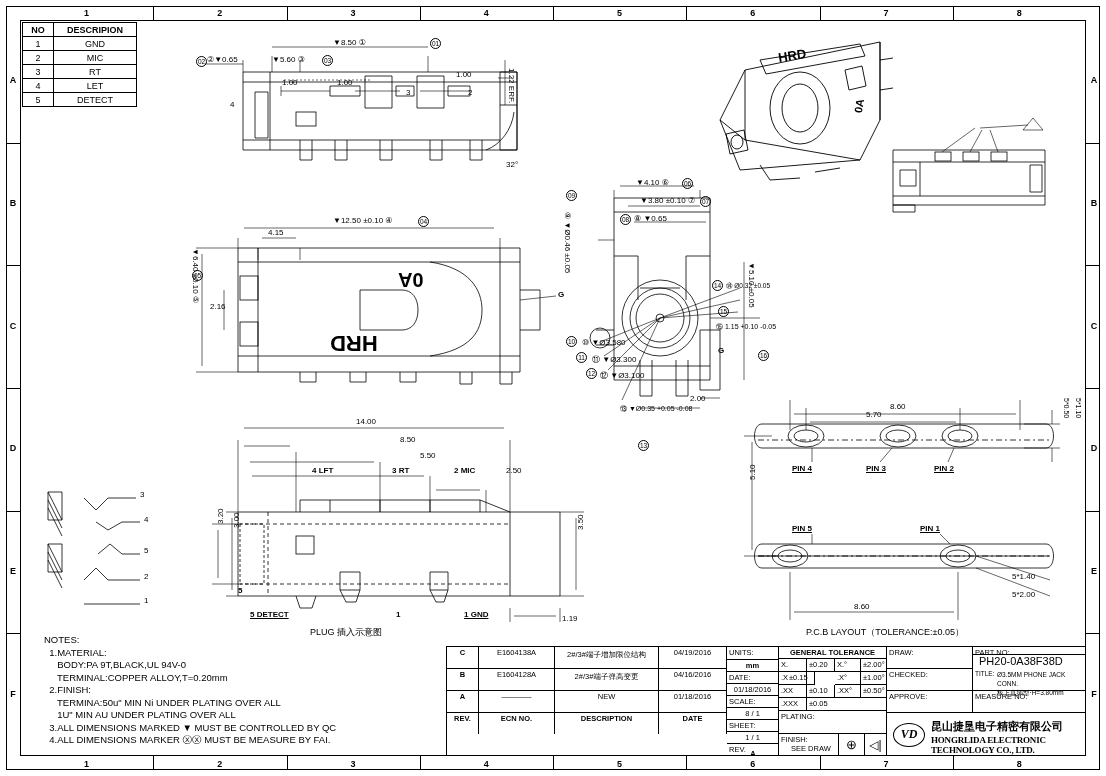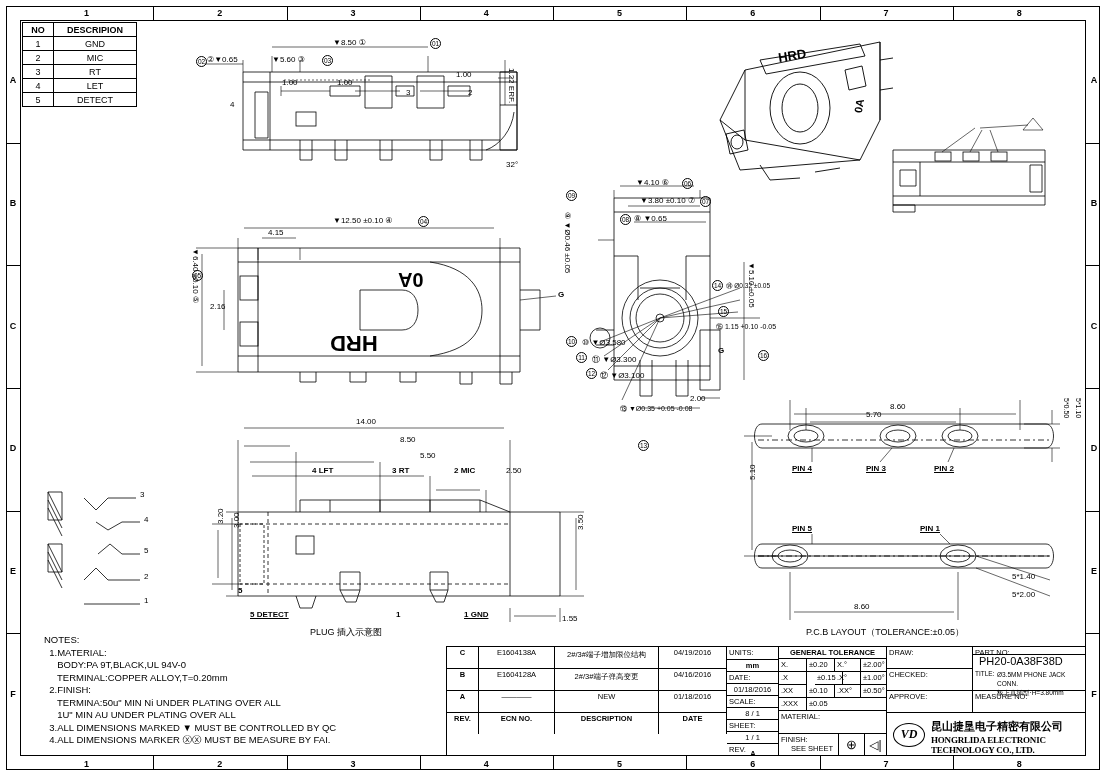--- a/index.html
+++ b/index.html
@@ -423,21 +423,21 @@
   <div class="dim" style="left:690px;top:394px;">2.00</div>
   <div class="dim" style="left:718px;top:346px;font-weight:bold;">G</div>
 
   <div class="dim" style="left:356px;top:417px;">14.00</div>
   <div class="dim" style="left:400px;top:435px;">8.50</div>
   <div class="dim" style="left:420px;top:451px;">5.50</div>
   <div class="dim" style="left:506px;top:466px;">2.50</div>
   <div class="dimv" style="left:216px;top:524px;transform:rotate(-90deg);">3.20</div>
   <div class="dimv" style="left:232px;top:528px;transform:rotate(-90deg);">3.00</div>
   <div class="dimv" style="left:576px;top:530px;transform:rotate(-90deg);">3.50</div>
-  <div class="dim" style="left:562px;top:614px;">1.55</div>
+  <div class="dim" style="left:562px;top:614px;">1.19</div>
   <div class="dim" style="left:312px;top:466px;font-weight:bold;">4 LFT</div>
   <div class="dim" style="left:392px;top:466px;font-weight:bold;">3 RT</div>
   <div class="dim" style="left:454px;top:466px;font-weight:bold;">2 MIC</div>
   <div class="dim" style="left:250px;top:610px;font-weight:bold;text-decoration:underline;">5 DETECT</div>
   <div class="dim" style="left:464px;top:610px;font-weight:bold;text-decoration:underline;">1 GND</div>
   <div class="dim" style="left:396px;top:610px;font-weight:bold;">1</div>
   <div class="dim" style="left:238px;top:586px;font-weight:bold;">5</div>
   <div class="dim" style="left:310px;top:626px;font-size:9px;">PLUG 插入示意图</div>
 
   <div class="dim" style="left:140px;top:490px;">3</div>
@@ -517,44 +517,44 @@
     <div class="cell" style="left:280px;top:0;width:52px;height:13px;">UNITS:</div>
     <div class="cell ctr bold" style="left:280px;top:13px;width:52px;height:12px;">mm</div>
     <div class="cell ctr bold" style="left:332px;top:0;width:108px;height:12px;">GENERAL TOLERANCE</div>
 
     <div class="cell" style="left:332px;top:12px;width:28px;height:13px;">X.</div>
     <div class="cell" style="left:360px;top:12px;width:28px;height:13px;">±0.20</div>
     <div class="cell" style="left:388px;top:12px;width:26px;height:13px;">X.°</div>
     <div class="cell" style="left:414px;top:12px;width:26px;height:13px;">±2.00°</div>
 
     <div class="cell" style="left:332px;top:25px;width:28px;height:13px;">.X</div>
-    <div class="cell" style="left:368px;top:25px;width:28px;height:13px;">±0.15</div>
+    <div class="cell" style="left:340px;top:25px;width:28px;height:13px;">±0.15</div>
     <div class="cell" style="left:388px;top:25px;width:26px;height:13px;">.X°</div>
     <div class="cell" style="left:414px;top:25px;width:26px;height:13px;">±1.00°</div>
 
     <div class="cell" style="left:332px;top:38px;width:28px;height:13px;">.XX</div>
     <div class="cell" style="left:360px;top:38px;width:28px;height:13px;">±0.10</div>
     <div class="cell" style="left:388px;top:38px;width:26px;height:13px;">.XX°</div>
     <div class="cell" style="left:414px;top:38px;width:26px;height:13px;">±0.50°</div>
 
     <div class="cell" style="left:332px;top:51px;width:28px;height:13px;">.XXX</div>
     <div class="cell" style="left:360px;top:51px;width:80px;height:13px;">±0.05</div>
 
     <div class="cell" style="left:280px;top:25px;width:52px;height:12px;">DATE:</div>
     <div class="cell ctr" style="left:280px;top:37px;width:52px;height:12px;">01/18/2016</div>
     <div class="cell" style="left:280px;top:49px;width:52px;height:12px;">SCALE:</div>
     <div class="cell ctr" style="left:280px;top:61px;width:52px;height:12px;">8 / 1</div>
     <div class="cell" style="left:280px;top:73px;width:52px;height:12px;">SHEET:</div>
     <div class="cell ctr" style="left:280px;top:85px;width:52px;height:12px;">1 / 1</div>
     <div class="cell" style="left:280px;top:97px;width:52px;height:12px;border-bottom:none;">REV.</div>
 
-    <div class="cell" style="left:332px;top:64px;width:108px;height:23px;">MATERIAL:</div>
+    <div class="cell" style="left:332px;top:64px;width:108px;height:23px;">PLATING:</div>
     <div class="cell" style="left:332px;top:87px;width:60px;height:22px;border-bottom:none;">
       <span>FINISH:</span><br>
-      <span style="margin-left:10px">SEE SHEET</span>
+      <span style="margin-left:10px">SEE DRAW</span>
     </div>
     <div class="cell ctr" style="left:392px;top:87px;width:26px;height:22px;border-bottom:none;font-size:13px;line-height:20px;">⊕</div>
     <div class="cell ctr" style="left:418px;top:87px;width:22px;height:22px;border-bottom:none;font-size:12px;line-height:20px;">◁|</div>
 
     <div class="abs ctr bold" style="left:280px;top:97px;width:52px;height:12px;font-size:7.5px;line-height:20px;">A</div>
 
     <div class="cell" style="left:440px;top:0;width:86px;height:22px;">DRAW:</div>
     <div class="cell" style="left:440px;top:22px;width:86px;height:22px;">CHECKED:</div>
     <div class="cell" style="left:440px;top:44px;width:86px;height:22px;">APPROVE:</div>
     <div class="cell" style="left:526px;top:0;width:113px;height:8px;border-right:none;">PART NO:</div>

